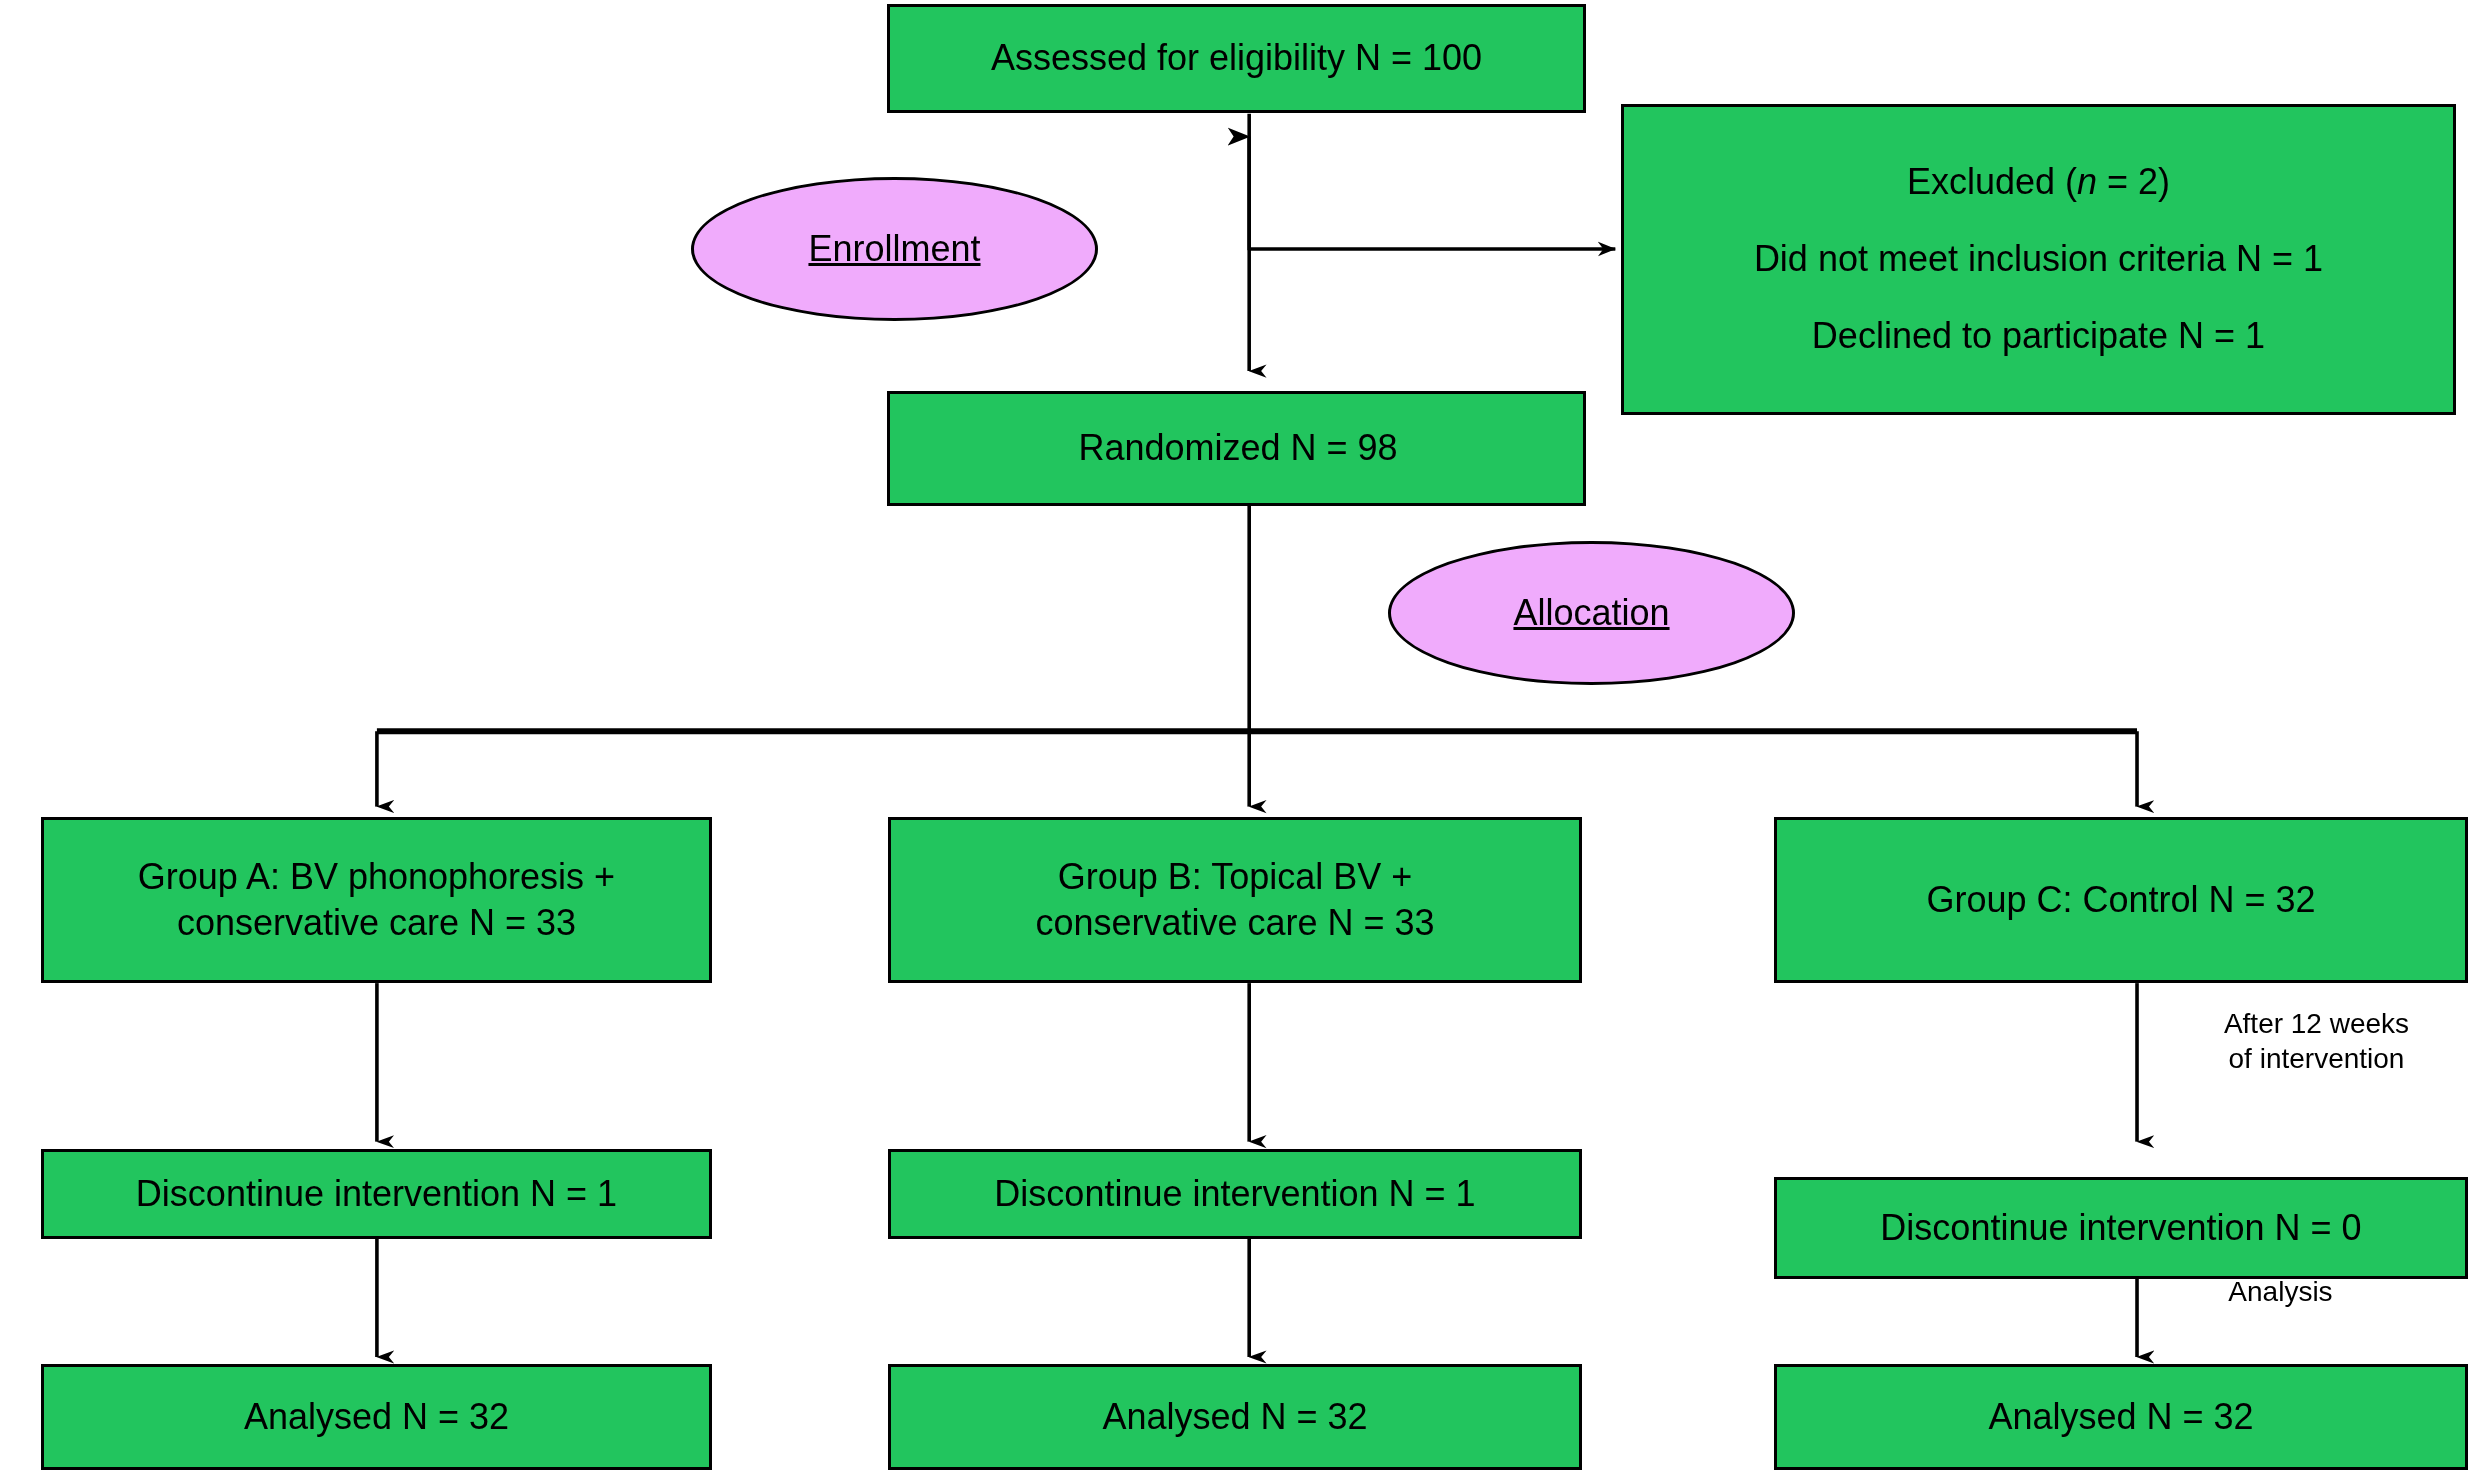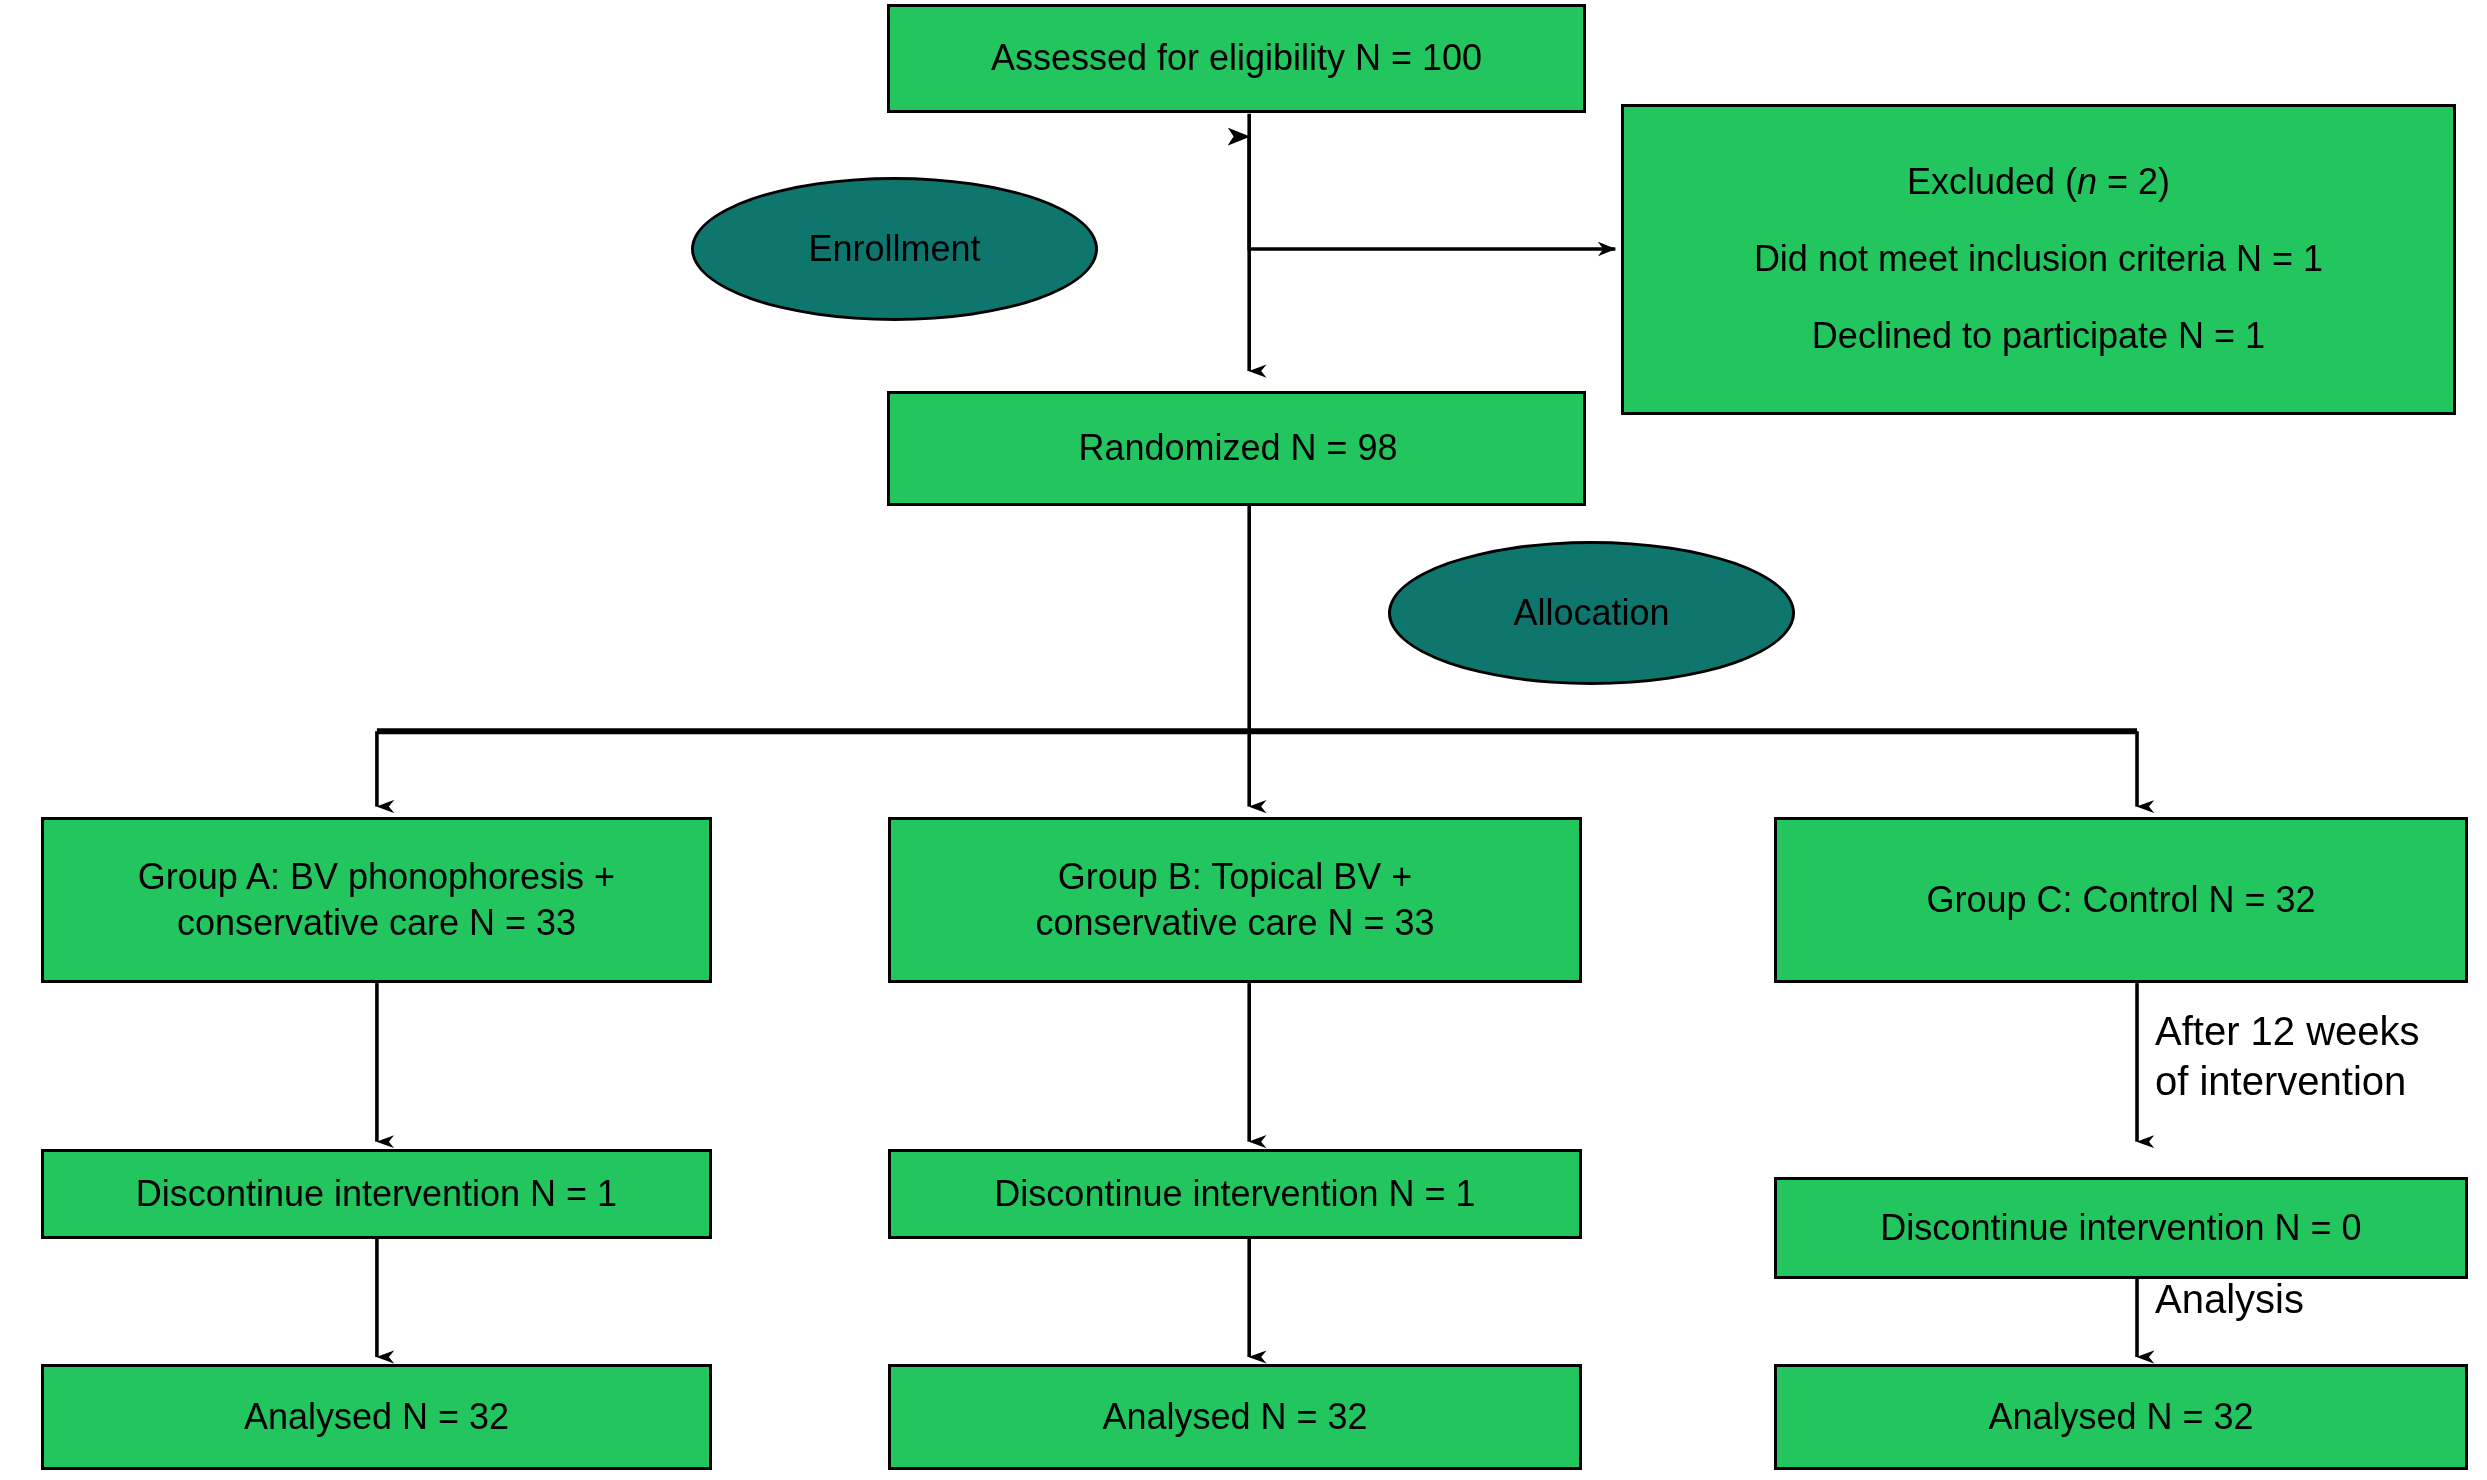--- a/index.html
+++ b/index.html
@@ -20,46 +20,47 @@
     justify-content:center;
     text-align:center;
     color:#000000;
     font-size:36px;
     line-height:1.28;
     padding:0 13px;
   }
   .ellipse{
     position:absolute;
     box-sizing:border-box;
-    background:#0f766e;
+    background:#f0abfc;
     border:3px solid #000000;
     border-radius:50%;
     display:flex;
     align-items:center;
     justify-content:center;
     text-align:center;
     color:#000000;
     font-size:36px;
+    text-decoration:underline;
   }
   .excluded{
     flex-direction:column;
     justify-content:space-evenly;
     padding:21.5px 15.6px;
     margin-top:20px;
   }
   .excluded .exline{display:block;width:100%;}
   .two-line{flex-direction:column;}
   .two-line span{display:block;width:100%;}
   .ital{font-style:italic;}
   .note{
     position:absolute;
-    font-size:40px;
+    font-size:28px;
     line-height:1.25;
     color:#000000;
-    text-align:left;
+    text-align:center;
     white-space:pre-line;
   }
   svg.edges{
     position:absolute;
     left:0;top:0;
     width:2487px;height:1481px;
     pointer-events:none;
   }
 </style>
 </head>

